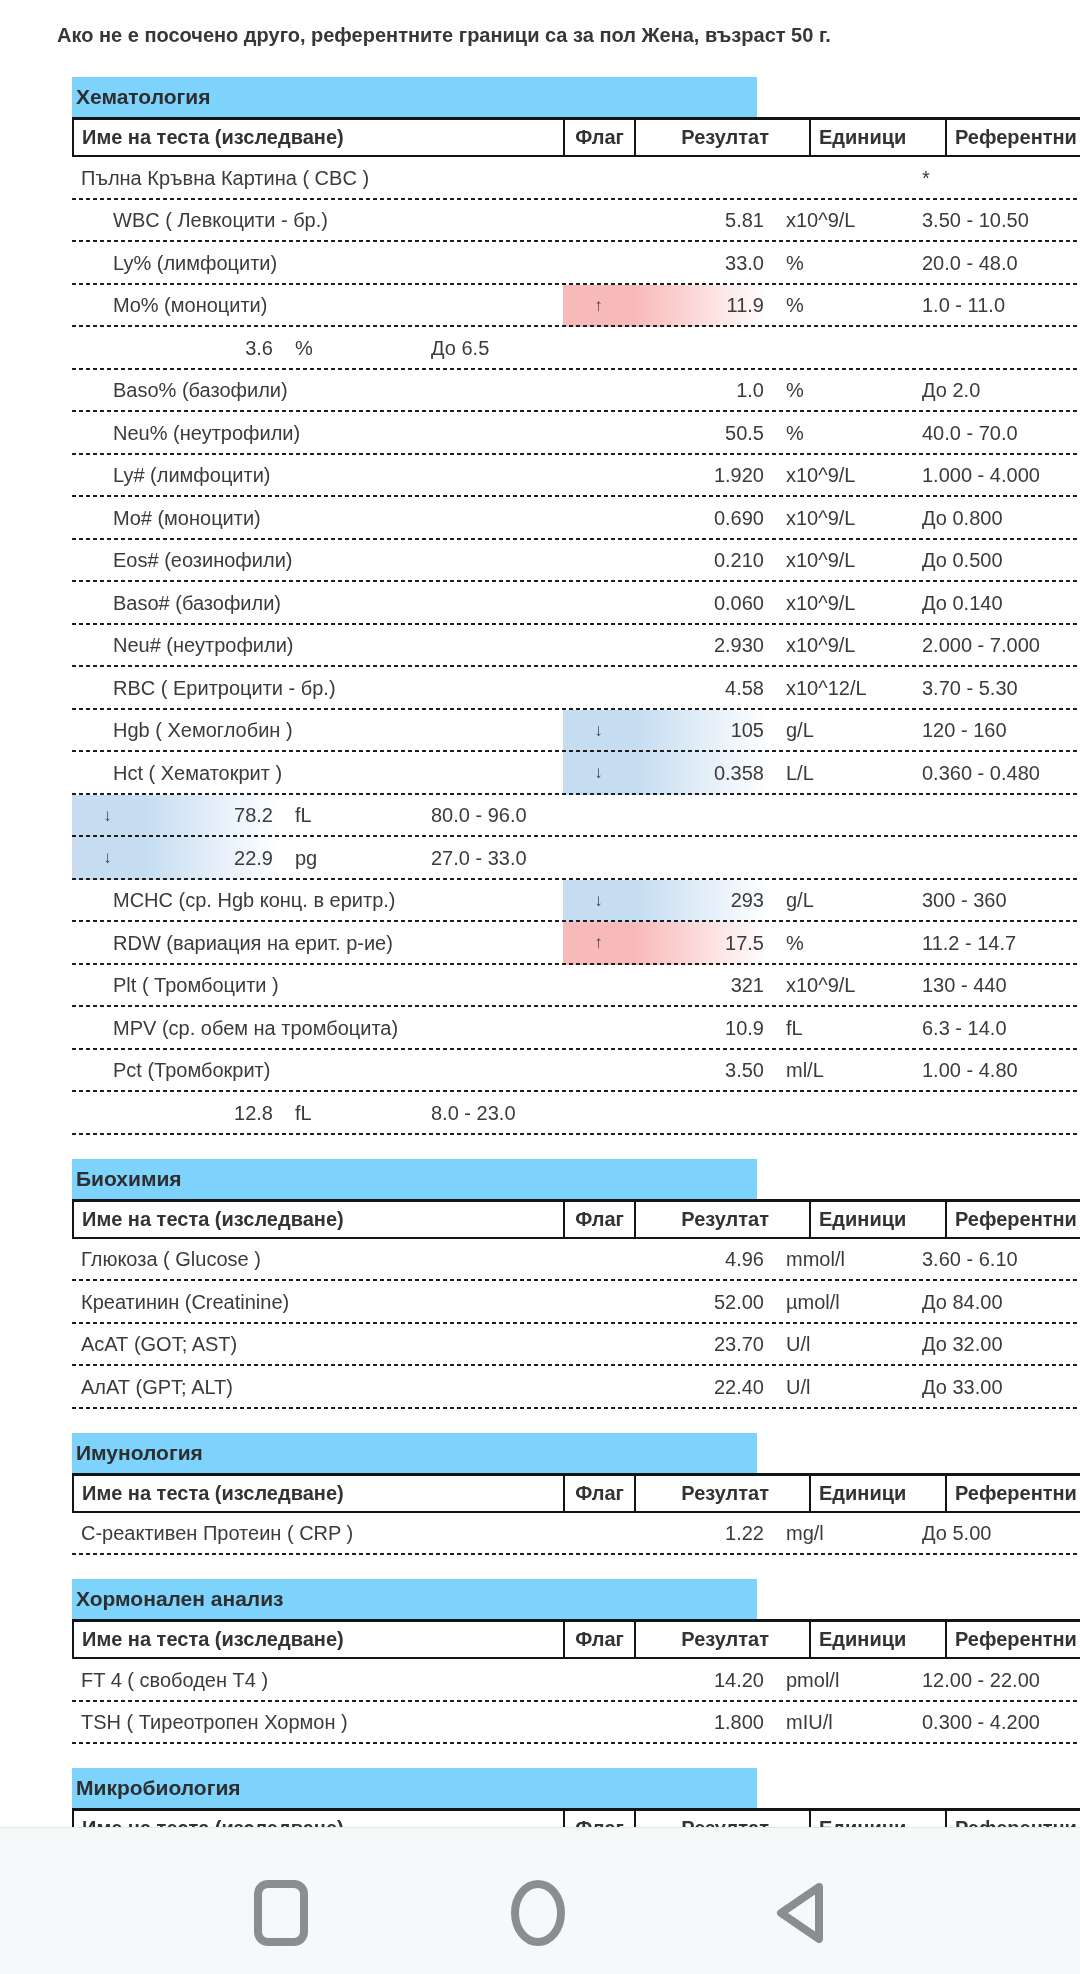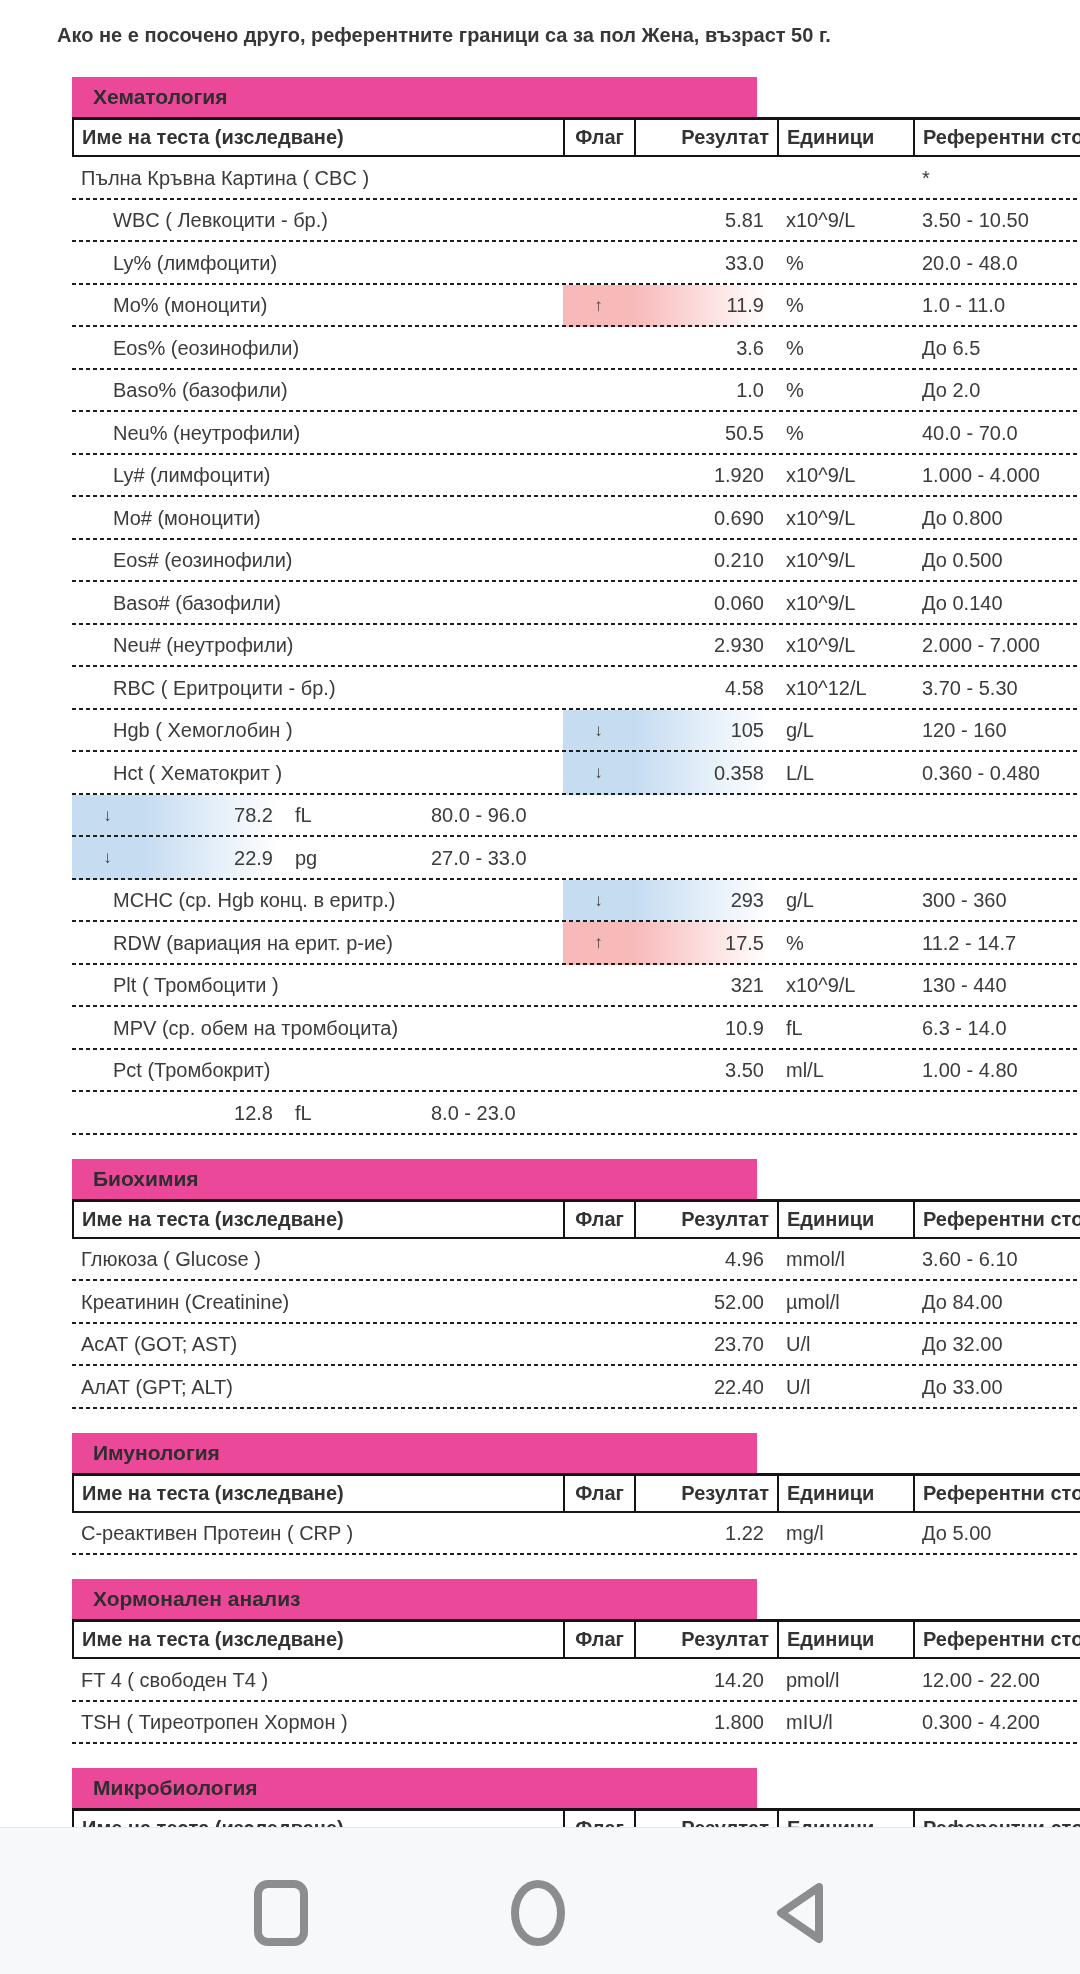--- a/index.html
+++ b/index.html
@@ -11,37 +11,37 @@
   }
   .note{
     margin:24px 0 0 57px;
     font-size:20px;font-weight:bold;color:#373737;
   }
   .content{margin-left:72px;width:1231px;}
   .section{margin-top:24px;}
   .section:first-child{margin-top:30px;}
   .section-bar{
     width:685px;height:40px;line-height:40px;box-sizing:border-box;
-    background:#ec4899;padding-left:21px;
+    background:#7dd3fc;padding-left:4px;
     font-size:21px;font-weight:bold;color:#2e2e2e;
   }
   .thead{
     display:flex;height:40px;box-sizing:border-box;
     border:2px solid #141414;border-top-width:3px;
     font-size:20px;font-weight:bold;color:#333333;
   }
   .thead .hcell{
     display:flex;align-items:center;box-sizing:border-box;
     border-left:2px solid #141414;padding:12px 8px;
   }
   .thead .hcell:first-child{border-left:none;}
   .h-name{width:489px;padding-left:9px;}
   .h-flag{width:71px;justify-content:center;padding:0;}
   .h-result{width:143px;justify-content:flex-end;padding-right:13px;}
-  .h-units{width:136px;padding-left:9px;}
+  .h-units{width:136px;padding-left:9px;margin-left:32px;}
   .h-ref{flex:1;padding-left:9px;}
   .row{
     display:flex;height:42.5px;position:relative;
     font-size:20px;color:#3b3b3b;
   }
   .row::after{
     content:'';position:absolute;left:0;right:0;bottom:0;height:2px;
     background:repeating-linear-gradient(to right,#1e1e1e 0 4px,transparent 4px 7px);
   }
   .cell{display:flex;align-items:center;box-sizing:border-box;}
@@ -107,21 +107,20 @@
       <div class="row flag-high">
         <div class="cell c-name indent">Mo% (моноцити)</div>
         <div class="cell c-flag">
           <span>↑</span>
         </div>
         <div class="cell c-result">11.9</div>
         <div class="cell c-units">%</div>
         <div class="cell c-ref">1.0 - 11.0</div>
       </div>
       <div class="row">
-        <div class="cell c-name indent">Eos% (еозинофили)</div>
         <div class="cell c-flag"></div>
         <div class="cell c-result">3.6</div>
         <div class="cell c-units">%</div>
         <div class="cell c-ref">До 6.5</div>
       </div>
       <div class="row">
         <div class="cell c-name indent">Baso% (базофили)</div>
         <div class="cell c-flag"></div>
         <div class="cell c-result">1.0</div>
         <div class="cell c-units">%</div>

